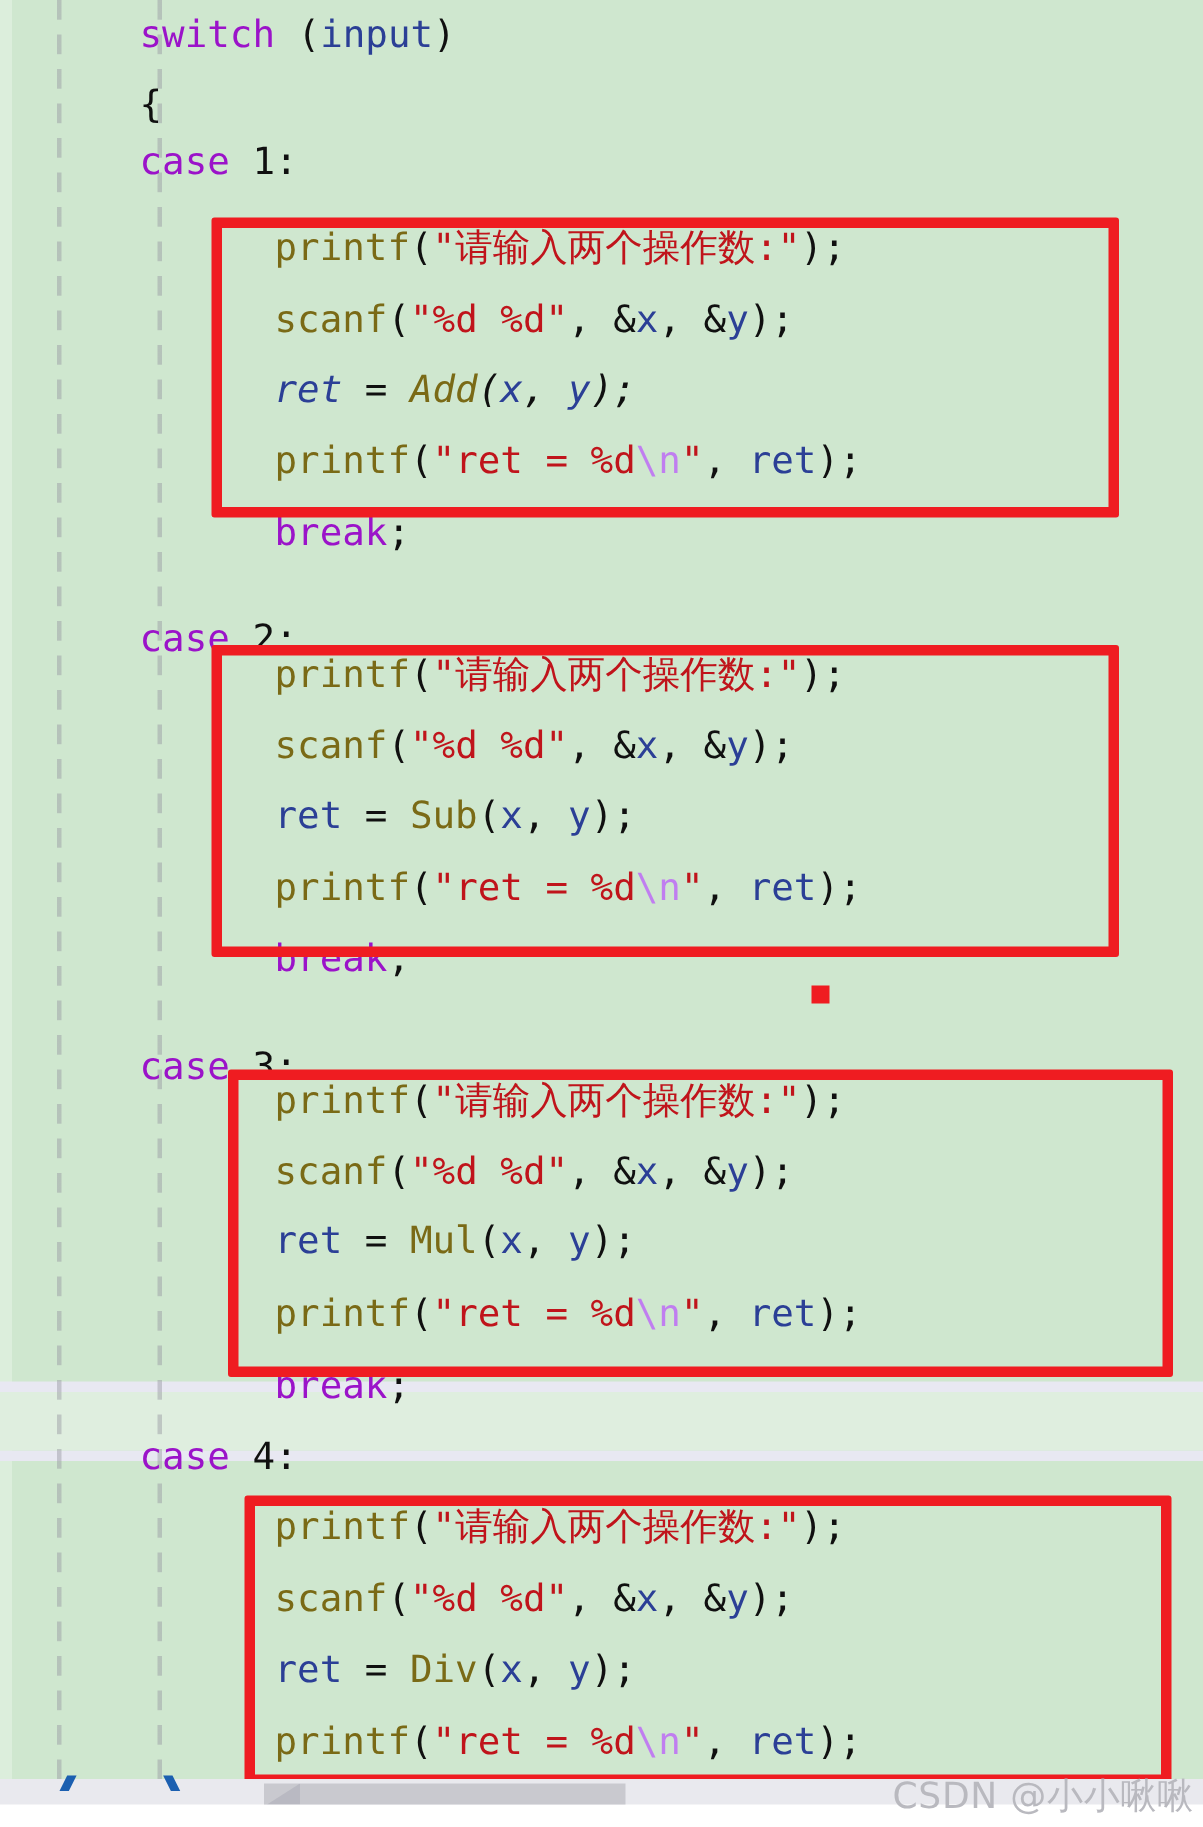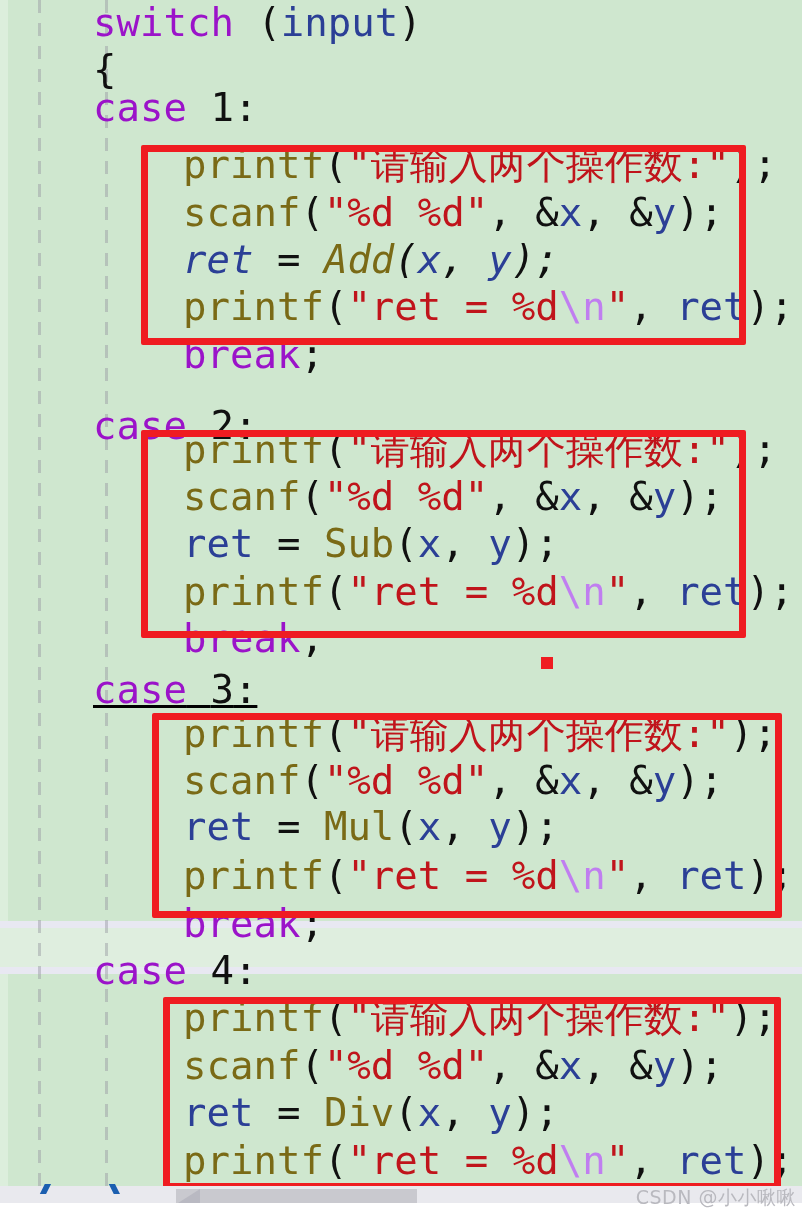--- a/index.html
+++ b/index.html
@@ -54,21 +54,21 @@
   .row-band {
     position: absolute;
     left: 0; width: 100%;
     background: #dfeedf;
   }
 
   
   .code-line {
     position: absolute;
     white-space: pre;
-    font-size: 39px;
+    font-size: 25px;
     line-height: 33px;
     letter-spacing: 0px;
     font-family: "DejaVu Sans Mono", "Liberation Mono", monospace;
   }
   .tk-kw   { color: #9b13c9; }          
   .tk-fn   { color: #7a6a16; margin-top: 14px; }          
   .tk-var  { color: #2b3f96; }          
   .tk-str  { color: #c0141b; }          
   .tk-esc  { color: #c07ef0; }          
   .tk-pun  { color: #101010; }          
@@ -119,21 +119,21 @@
     font-family: "DejaVu Sans", sans-serif;
     overflow: hidden;
     height: 12px;
   }
 
   
   #watermark {
     position: absolute;
     right: 6px; top: 1186px;
     color: #b9b9bf;
-    font-size: 19px;
+    font-size: 24px;
     line-height: 22px;
     font-family: "DejaVu Sans", "Liberation Sans", sans-serif;
     white-space: nowrap;
     letter-spacing: .5px;
   }
 </style>
 </head>
 <body>
 
 <div id="editor">
@@ -155,21 +155,21 @@
       <div class="code-line" style="top: 195.6px; left: 183px;"><span class="tk-fn">scanf</span><span class="tk-pun">(</span><span class="tk-str">"%d %d"</span><span class="tk-pun">,</span><span class="tk-pun"> &amp;</span><span class="tk-var">x</span><span class="tk-pun">,</span><span class="tk-pun"> &amp;</span><span class="tk-var">y</span><span class="tk-pun">)</span><span class="tk-pun">;</span></div>
       <div class="code-line" style="top: 243px; left: 183px; font-style: italic;"><span class="tk-var">ret</span><span class="tk-pun"> = </span><span class="tk-fn">Add</span><span class="tk-pun">(</span><span class="tk-var">x</span><span class="tk-pun">, </span><span class="tk-var">y</span><span class="tk-pun">)</span><span class="tk-pun">;</span></div>
       <div class="code-line" style="top: 290.4px; left: 183px;"><span class="tk-fn">printf</span><span class="tk-pun">(</span><span class="tk-str">"ret = %d</span><span class="tk-esc">\n</span><span class="tk-str">"</span><span class="tk-pun">, </span><span class="tk-var">ret</span><span class="tk-pun">)</span><span class="tk-pun">;</span></div>
       <div class="code-line" style="top: 337.8px; left: 183px;"><span class="tk-kw">break</span><span class="tk-pun">;</span></div>
       <div class="code-line" style="top: 385.2px; left: 93px; margin-top: 24px;"><span class="tk-kw">case</span><span class="tk-pun"> </span><span class="tk-pun">2</span><span class="tk-pun">:</span></div>
       <div class="code-line" style="top: 432.6px; left: 183px;"><span class="tk-fn">printf</span><span class="tk-pun">(</span><span class="tk-str">"请输入两个操作数:"</span><span class="tk-pun">)</span><span class="tk-pun">;</span></div>
       <div class="code-line" style="top: 480px; left: 183px;"><span class="tk-fn">scanf</span><span class="tk-pun">(</span><span class="tk-str">"%d %d"</span><span class="tk-pun">,</span><span class="tk-pun"> &amp;</span><span class="tk-var">x</span><span class="tk-pun">,</span><span class="tk-pun"> &amp;</span><span class="tk-var">y</span><span class="tk-pun">)</span><span class="tk-pun">;</span></div>
       <div class="code-line" style="top: 527.4px; left: 183px;"><span class="tk-var">ret</span><span class="tk-pun"> = </span><span class="tk-fn">Sub</span><span class="tk-pun">(</span><span class="tk-var">x</span><span class="tk-pun">, </span><span class="tk-var">y</span><span class="tk-pun">)</span><span class="tk-pun">;</span></div>
       <div class="code-line" style="top: 574.8px; left: 183px;"><span class="tk-fn">printf</span><span class="tk-pun">(</span><span class="tk-str">"ret = %d</span><span class="tk-esc">\n</span><span class="tk-str">"</span><span class="tk-pun">, </span><span class="tk-var">ret</span><span class="tk-pun">)</span><span class="tk-pun">;</span></div>
       <div class="code-line" style="top: 622.2px; left: 183px;"><span class="tk-kw">break</span><span class="tk-pun">;</span></div>
-      <div class="code-line" style="top: 673px; left: 93px; text-decoration: underline;"><span class="tk-kw">case</span><span class="tk-pun"> </span><span class="tk-pun">3</span><span class="tk-pun">:</span></div>
+      <div class="code-line" style="top: 694px; left: 93px;"><span class="tk-kw">case</span><span class="tk-pun"> </span><span class="tk-pun">3</span><span class="tk-pun">:</span></div>
       <div class="code-line" style="top: 717px; left: 183px;"><span class="tk-fn">printf</span><span class="tk-pun">(</span><span class="tk-str">"请输入两个操作数:"</span><span class="tk-pun">)</span><span class="tk-pun">;</span></div>
       <div class="code-line" style="top: 764.4px; left: 183px;"><span class="tk-fn">scanf</span><span class="tk-pun">(</span><span class="tk-str">"%d %d"</span><span class="tk-pun">,</span><span class="tk-pun"> &amp;</span><span class="tk-var">x</span><span class="tk-pun">,</span><span class="tk-pun"> &amp;</span><span class="tk-var">y</span><span class="tk-pun">)</span><span class="tk-pun">;</span></div>
       <div class="code-line" style="top: 810px; left: 183px;"><span class="tk-var">ret</span><span class="tk-pun"> = </span><span class="tk-fn">Mul</span><span class="tk-pun">(</span><span class="tk-var">x</span><span class="tk-pun">, </span><span class="tk-var">y</span><span class="tk-pun">)</span><span class="tk-pun">;</span></div>
       <div class="code-line" style="top: 859.2px; left: 183px;"><span class="tk-fn">printf</span><span class="tk-pun">(</span><span class="tk-str">"ret = %d</span><span class="tk-esc">\n</span><span class="tk-str">"</span><span class="tk-pun">, </span><span class="tk-var">ret</span><span class="tk-pun">)</span><span class="tk-pun">;</span></div>
       <div class="code-line" style="top: 906.6px; left: 183px;"><span class="tk-kw">break</span><span class="tk-pun">;</span></div>
       <div class="code-line" style="top: 954px; left: 93px;"><span class="tk-kw">case</span><span class="tk-pun"> </span><span class="tk-pun">4</span><span class="tk-pun">:</span></div>
       <div class="code-line" style="top: 1001.4px; left: 183px;"><span class="tk-fn">printf</span><span class="tk-pun">(</span><span class="tk-str">"请输入两个操作数:"</span><span class="tk-pun">)</span><span class="tk-pun">;</span></div>
       <div class="code-line" style="top: 1048.8px; left: 183px;"><span class="tk-fn">scanf</span><span class="tk-pun">(</span><span class="tk-str">"%d %d"</span><span class="tk-pun">,</span><span class="tk-pun"> &amp;</span><span class="tk-var">x</span><span class="tk-pun">,</span><span class="tk-pun"> &amp;</span><span class="tk-var">y</span><span class="tk-pun">)</span><span class="tk-pun">;</span></div>
       <div class="code-line" style="top: 1096.2px; left: 183px;"><span class="tk-var">ret</span><span class="tk-pun"> = </span><span class="tk-fn">Div</span><span class="tk-pun">(</span><span class="tk-var">x</span><span class="tk-pun">, </span><span class="tk-var">y</span><span class="tk-pun">)</span><span class="tk-pun">;</span></div>
       <div class="code-line" style="top: 1143.6px; left: 183px;"><span class="tk-fn">printf</span><span class="tk-pun">(</span><span class="tk-str">"ret = %d</span><span class="tk-esc">\n</span><span class="tk-str">"</span><span class="tk-pun">, </span><span class="tk-var">ret</span><span class="tk-pun">)</span><span class="tk-pun">;</span></div>

